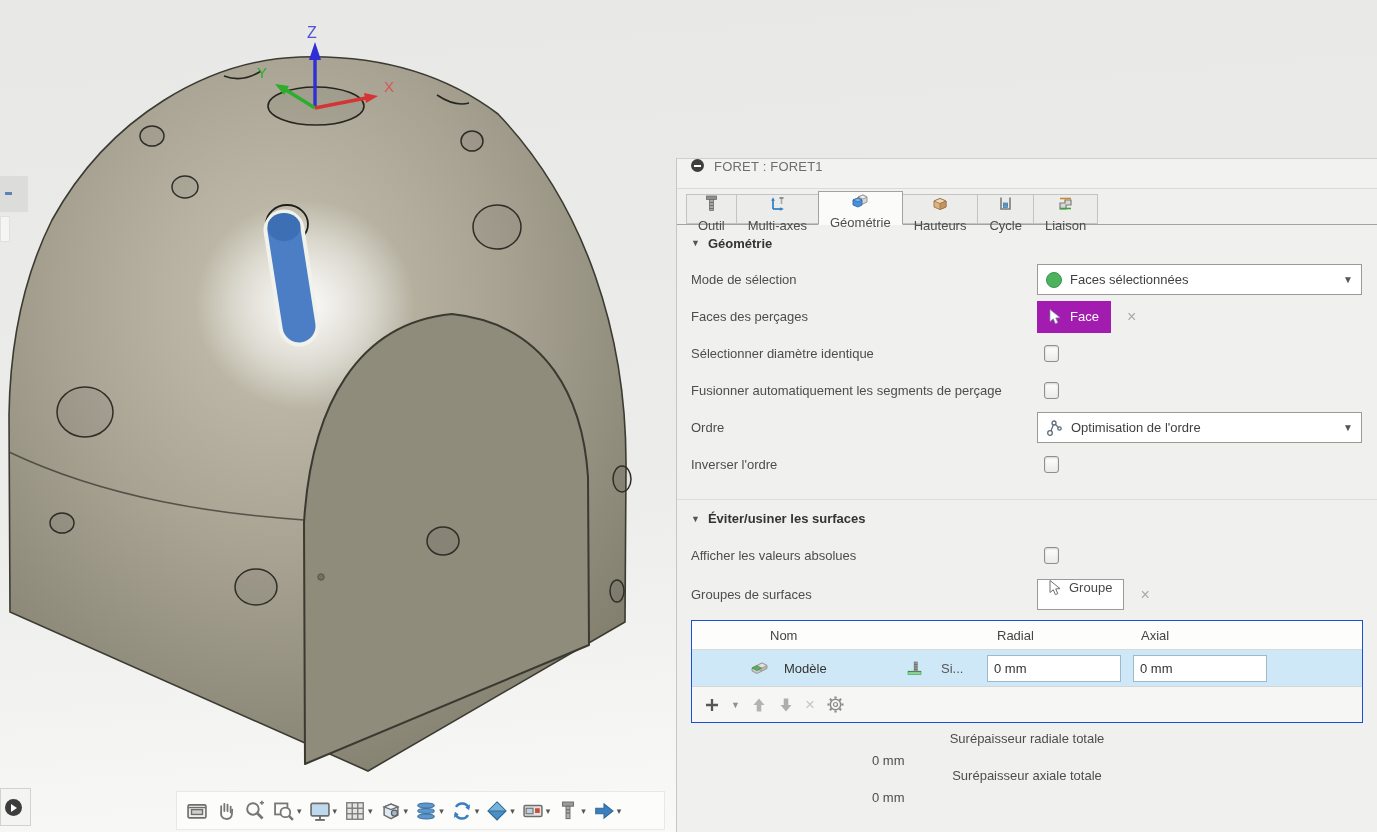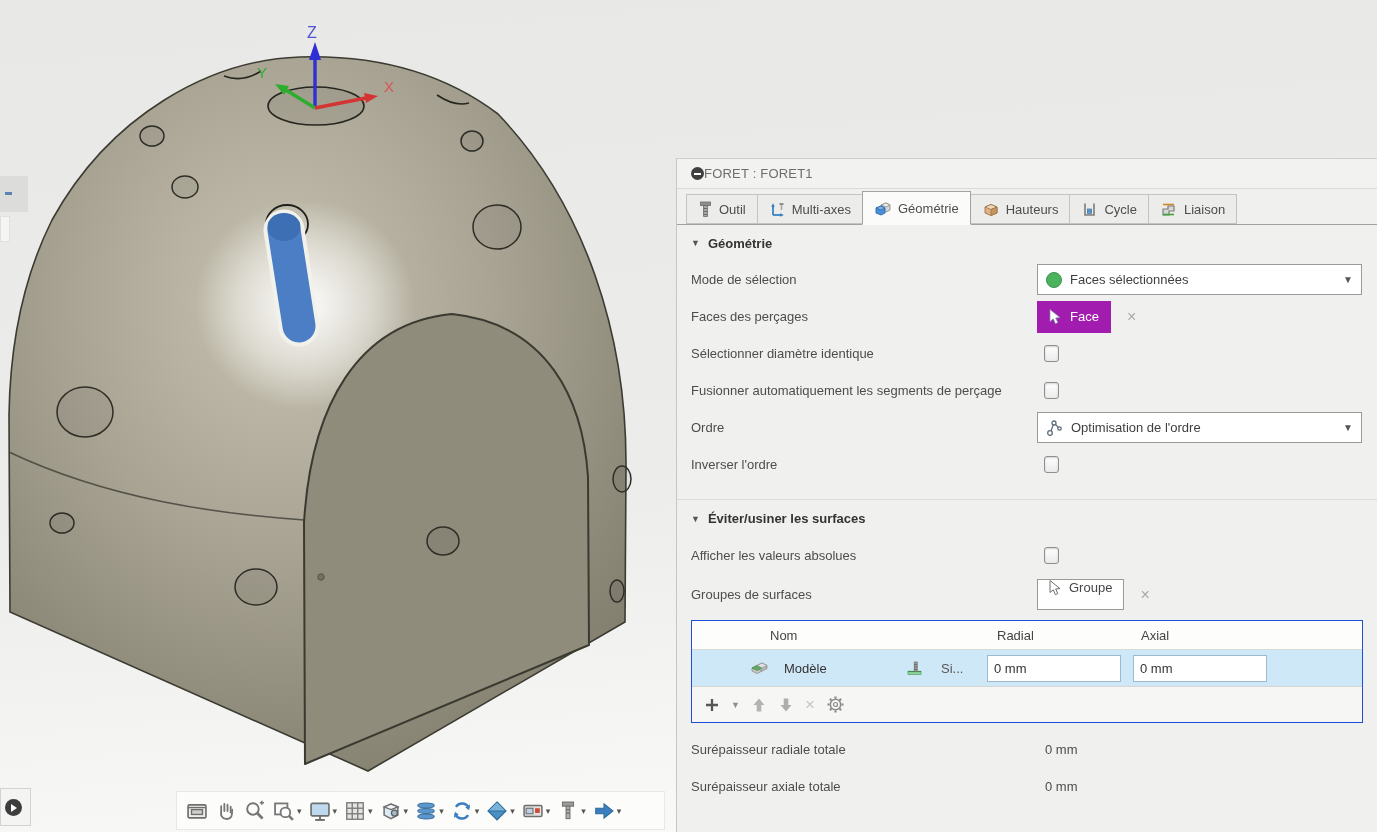--- a/index.html
+++ b/index.html
@@ -25,30 +25,30 @@
 
   .nav-toolbar { position:absolute; left:176px; top:791px; height:39px; width:489px;
       background:#fcfcfb; border:1px solid #e8e8e6; display:flex; align-items:center; padding:0 6px; gap:1px; }
   .nav-item { display:flex; align-items:center; gap:2px; padding:2px 3px; border-radius:2px; cursor:pointer; }
   .nav-caret { font-size:9px; color:#555; }
 
   
   .dialog { position:absolute; left:676px; top:158px; width:701px; height:674px;
       background:#f0f0ef; border-left:1px solid #c6c6c4; border-top:1px solid #cfcfcd; }
 
-  .title-bar { height:30px; display:flex; align-items:center; padding-left:14px;
+  .title-bar { height:30px; display:flex; gap:10px; padding-left:14px;
       background:#f2f2f1; border-bottom:1px solid #dadad8; }
   .title-dot { width:13px; height:13px; border-radius:50%; background:#3f3f3f; position:relative; flex:none; }
   .title-dot::after { content:""; position:absolute; left:3px; top:5.5px; width:7px; height:2px; background:#fff; }
   .title-text { color:#6e6e6e; letter-spacing:.2px; }
 
   .tab-strip { height:36px; display:flex; align-items:flex-end; padding-left:9px;
       border-bottom:1px solid #a2a2a0; background:#f0f0ef; }
   .tab { display:flex; align-items:center; gap:6px; height:30px; padding:0 11px;
-      background:#ececeb; border:1px solid #c3c3c1; margin-right:-1px; color:#4d4d4d; cursor:pointer; white-space:nowrap; }
+      background:#ececeb; border:1px solid #c3c3c1; margin-right:-1px; color:#4d4d4d; cursor:pointer; white-space:nowrap;flex-direction:column; }
   .tab.active { background:#fbfbfa; height:34px; border-color:#a2a2a0; margin-bottom:-1px;
       border-bottom:1px solid #fbfbfa; z-index:2; }
   .tab svg { flex:none; }
 
   .content { padding:0 14px; }
   .section-hdr { display:flex; align-items:center; gap:8px; font-weight:bold; color:#333; }
   .section-hdr .tri { font-size:9px; color:#555; }
   .hdr1 { height:36px; } .hdr2 { height:37px; }
 
   .form-row { display:flex; align-items:center; height:37px; }
@@ -80,21 +80,21 @@
   .rc-name { width:137px; padding-left:14px; color:#333; }
   .rc-mode { width:80px; display:flex; align-items:center; gap:16px; color:#555; overflow:hidden; white-space:nowrap; }
   .rc-input { width:142px; } .rc-input2 { width:146px; padding-left:4px; }
   .cell-input { width:134px; height:27px; border:1px solid #9db9cb; background:#fff; padding:0 6px;
       font:13px "Liberation Sans",sans-serif; color:#333; }
   .tbl-foot { display:flex; align-items:center; gap:11px; height:36px; padding-left:12px;
       background:#f6f6f5; border-top:1px solid #d6d6d4; }
   .tf-btn { display:flex; align-items:center; cursor:pointer; }
   .tf-caret { font-size:9px; color:#8f8f8d; cursor:pointer; }
 
-  .total-row { display:flex; align-items:center; height:37px; }
+  .total-row { display:flex; align-items:center; height:37px;flex-direction:column; }
   .total-row .lbl { flex:1; }
   .total-row .val { width:326px; padding-left:8px; color:#4d4d4d; }
   .spacer8 { height:8px; }
 </style>
 </head>
 <body>
 
 <div class="root">
 
   <div class="viewport">

